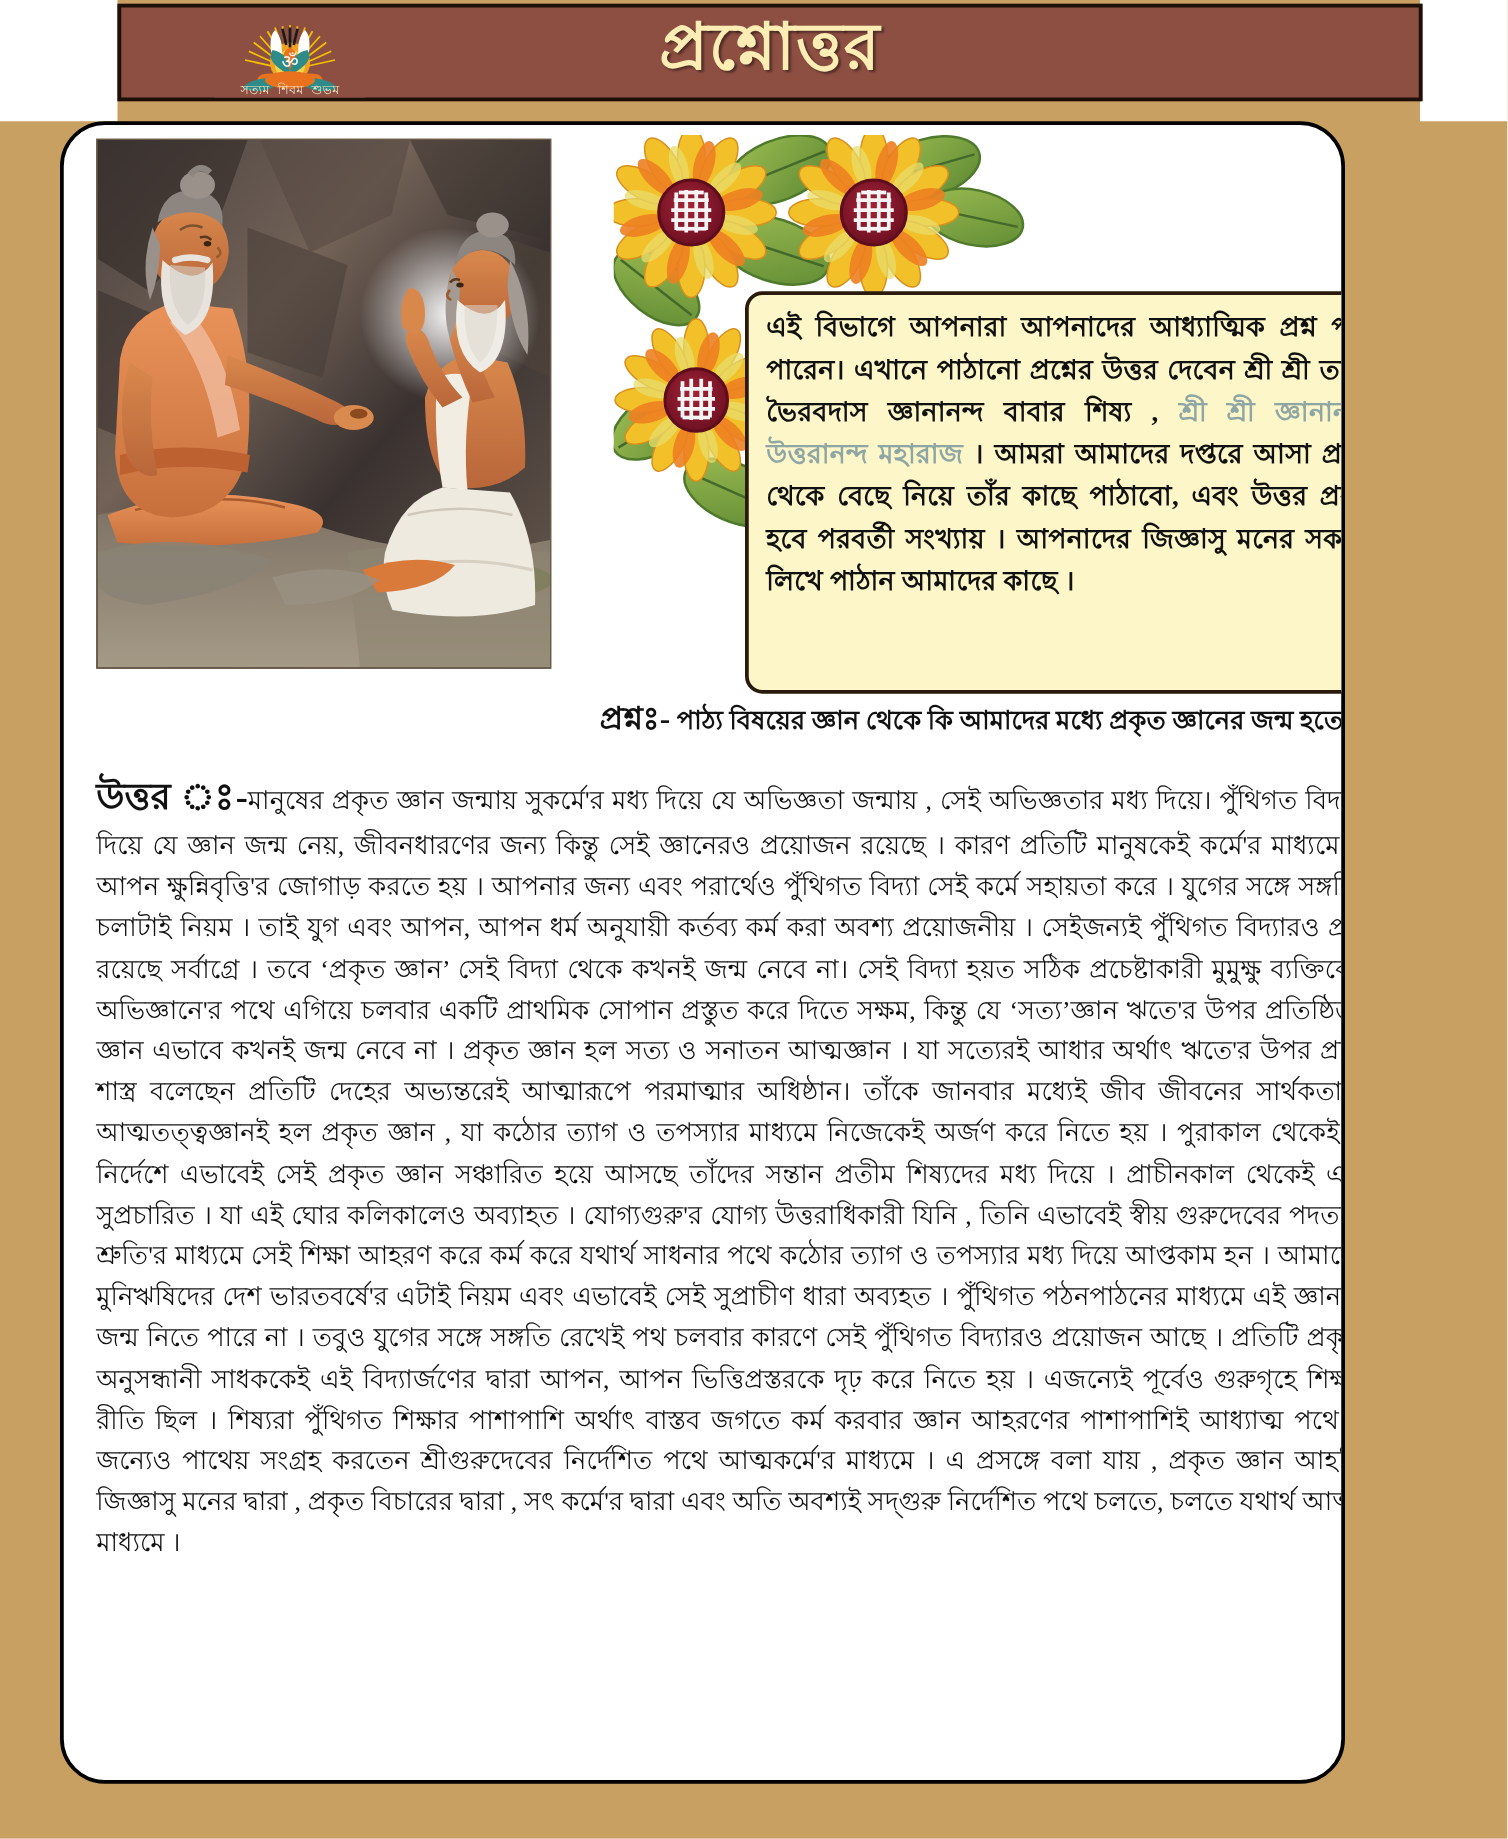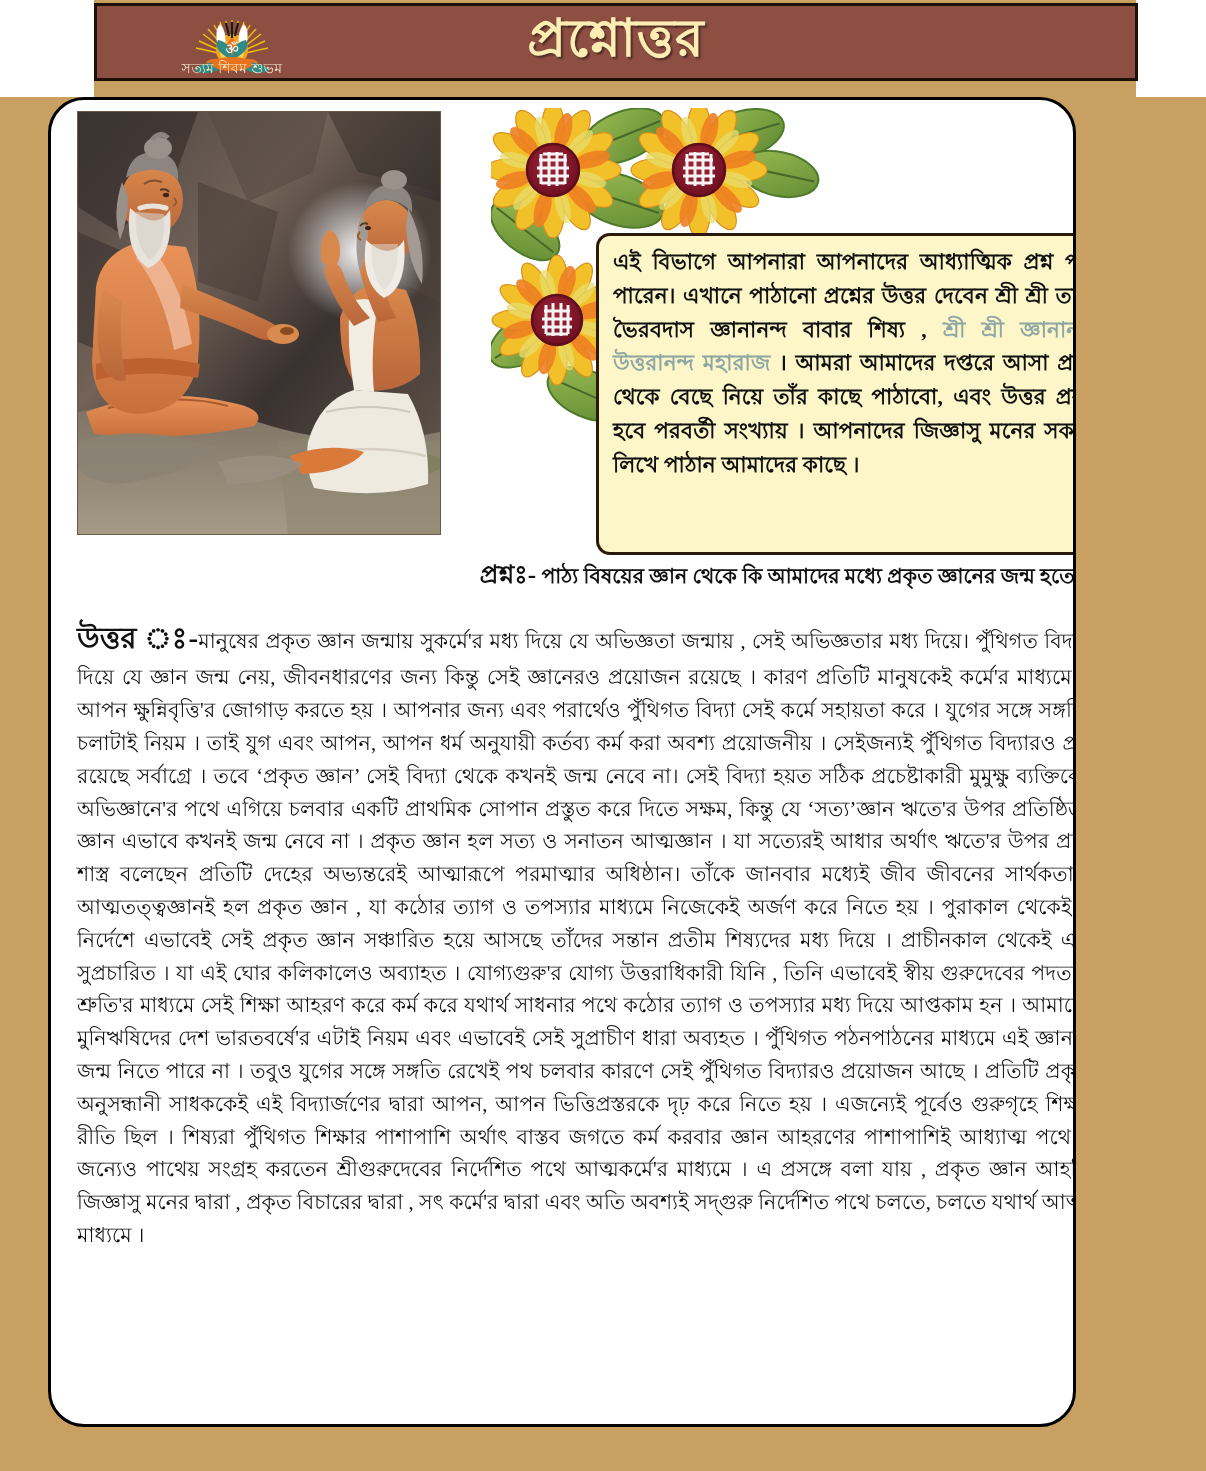--- a/index.html
+++ b/index.html
@@ -56,23 +56,23 @@
     position:absolute;
     left:75px;top:2px;
     width:120px;height:74px;
   }
   .logo-svg{display:block;}
   .logo-caption{
     position:absolute;
     left:0;bottom:1px;width:120px;
     text-align:center;
     color:#f3e3c2;
-    font-size:14px;
+    font-size:10px;
     letter-spacing:.3px;
-    font-family:Liberation Sans, sans-serif;
+    font-family:Liberation Mono, monospace;
     margin-top:36px;
   }
 
   
   .content-card{
     position:absolute;
     left:48px;top:97px;
     width:1028px;height:1330px;
     background:#ffffff;
     border:3px solid #000000;

